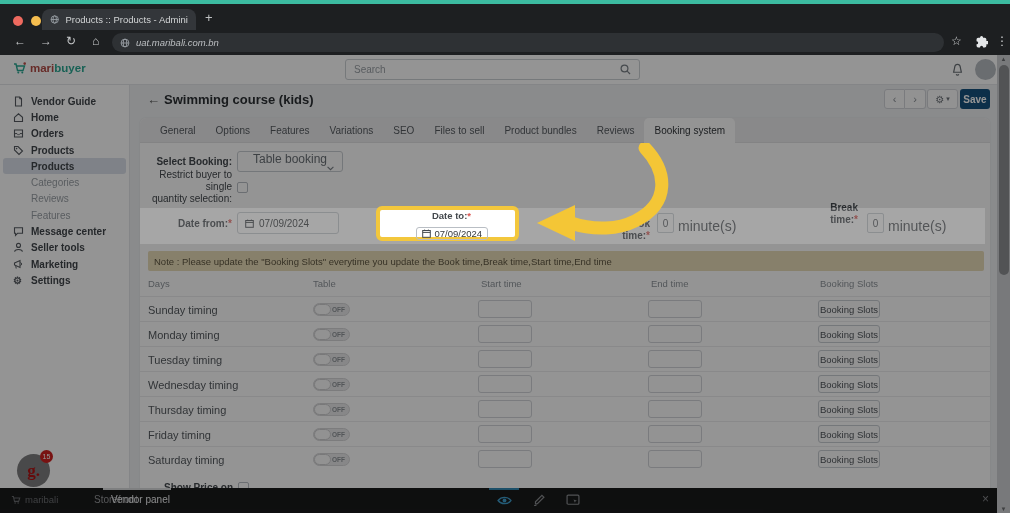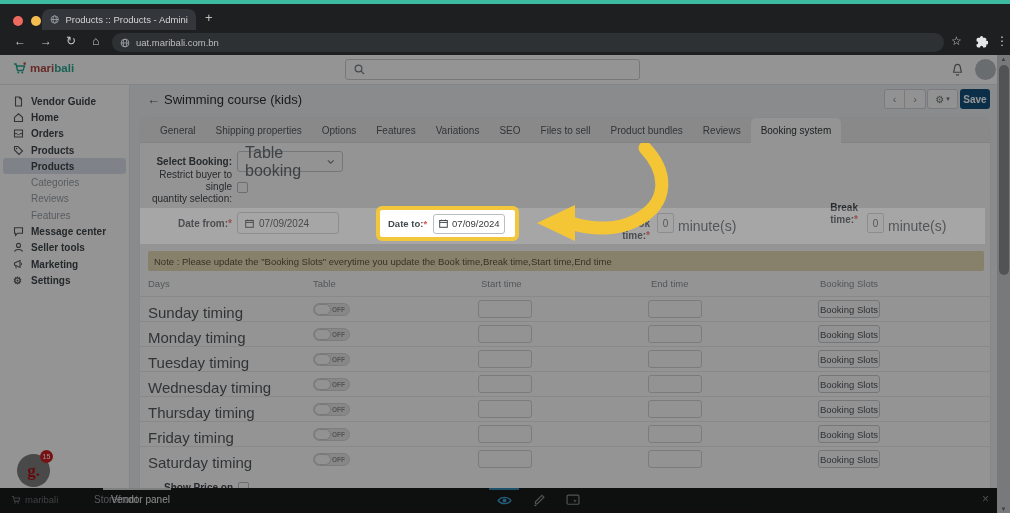--- a/index.html
+++ b/index.html
@@ -12,21 +12,21 @@
   
   .tabstrip { position: absolute; top: 4px; left: 0; right: 0; height: 26px; background: #1d1f21; }
   .lights { position: absolute; top: 12px; left: 13px; display: flex; gap: 8px; }
   .light { width: 10px; height: 10px; border-radius: 50%; }
   .light.red { background: #ee6a5f; } .light.yellow { background: #f5bd4f; } .light.green { background: #61c454; }
   .tab { position: absolute; left: 42px; top: 5px; width: 154px; height: 21px; background: #33363a; border-radius: 8px 8px 0 0; display: flex; align-items: center; padding: 0 8px; gap: 6px; }
   .tab-title { font-size: 9.5px; color: #d3d5d6; white-space: nowrap; overflow: hidden; }
   .newtab { position: absolute; left: 205px; top: 6px; color: #bfc1c3; font-size: 13px; }
   .urlstrip { position: absolute; top: 30px; left: 0; right: 0; height: 25px; background: #1d1f21; }
   .navg { position: absolute; top: 4px; color: #c6c8ca; font-size: 12px; }
-  .urlpill { position: absolute; left: 112px; top: 3px; width: 832px; height: 19px; background: #2e3134; border-radius: 10px; display: flex; align-items: center; padding: 0 8px; gap: 6px; }
+  .urlpill { position: absolute; left: 112px; top: 3px; width: 832px; height: 19px; background: #2e3134; border-radius: 10px; display: flex; align-items: center; padding: 0 8px; gap: 6px; font-style: italic; }
   .url-text { font-size: 9.5px; color: #bcbfc2; }
   .chrome-right { position: absolute; top: 4px; color: #cfd1d3; font-size: 12px; }
 
   
   .page { position: absolute; top: 55px; left: 0; right: 0; bottom: 0; background: #eef0f2; }
   .topbar { position: absolute; top: 0; left: 0; right: 0; height: 30px; background: #fff; border-bottom: 1px solid #e3e5e8; }
   .logo { position: absolute; left: 13px; top: 7px; display: flex; align-items: center; gap: 4px; font-size: 11.5px; font-weight: bold; }
   .brand-mari { color: #b24b45; } .brand-bali { color: #2aa893; }
   .search { position: absolute; left: 345px; top: 4px; width: 295px; height: 21px; border: 1px solid #ccd0d5; border-radius: 3px; background: #fff; display: flex; align-items: center; padding: 0 8px; }
   .search-ph { font-size: 10px; color: #9aa0a6; flex: 1; }
@@ -35,45 +35,45 @@
 
   .sidebar { position: absolute; top: 30px; left: 0; bottom: 25px; width: 130px; background: #fff; border-right: 1px solid #e3e5e8; padding-top: 8px; }
   .side-item { height: 16.3px; display: flex; align-items: center; gap: 7px; padding-left: 13px; font-size: 10px; font-weight: bold; color: #40454a; }
   .side-item .sicon { width: 11px; height: 11px; display: flex; }
   .side-item.sub { padding-left: 31px; }
   .side-item.sub.muted { color: #9aa0a6; font-weight: normal; }
   .side-item.sub.selected { background: #dbe1ea; border-radius: 3px; margin: 0 3px; padding-left: 28px; }
 
   .main { position: absolute; left: 130px; top: 30px; right: 13px; bottom: 25px; }
   .back { position: absolute; left: 17px; top: 7px; font-size: 13px; color: #555; }
-  .ptitle { position: absolute; left: 34px; top: 7px; font-size: 13px; font-weight: normal; color: #2b2f33; }
+  .ptitle { position: absolute; left: 34px; top: 7px; font-size: 13px; font-weight: bold; color: #2b2f33; }
   .navbtn { width: 21px; height: 20px; border: 1px solid #d2d5d9; background: #fbfbfc; color: #8a8f94; font-size: 11px; display: flex; align-items: center; justify-content: center; }
   .nav-pair { position: absolute; left: 754px; top: 4px; display: flex; }
   .nav-pair .navbtn:first-child { border-radius: 3px 0 0 3px; }
   .nav-pair .navbtn:last-child { border-radius: 0 3px 3px 0; border-left: none; }
   .gear-btn { position: absolute; left: 797px; top: 4px; width: 31px; height: 20px; border: 1px solid #d2d5d9; border-radius: 3px; background: #fbfbfc; color: #6d7277; font-size: 10px; display: flex; align-items: center; justify-content: center; gap: 2px; }
   .save-btn { position: absolute; left: 830px; top: 4px; width: 30px; height: 20px; border-radius: 3px; background: #15527f; color: #fff; font-size: 10px; font-weight: bold; display: flex; align-items: center; justify-content: center; }
 
   .card { position: absolute; left: 10px; top: 33px; width: 850px; height: 385px; background: #fff; border-radius: 6px; box-shadow: 0 0 2px rgba(0,0,0,.1); }
   .tabs-strip { position: absolute; top: 0; left: 0; right: 0; height: 25px; background: #ececee; border-radius: 6px 6px 0 0; border-bottom: 1px solid #e2e2e4; display: flex; align-items: center; padding-left: 10px; }
   .tab-item { font-size: 10px; color: #565b60; padding: 0 10px; height: 25px; display: flex; align-items: center; white-space: nowrap; }
   .tab-item.active { background: #fff; border-radius: 5px 5px 0 0; color: #33373b; }
 
   .lbl { position: absolute; font-size: 10px; font-weight: bold; color: #44494e; text-align: right; line-height: 12px; }
   .req { color: #d9534f; }
-  .select { position: absolute; left: 97px; top: 33px; width: 106px; height: 21px; border: 1px solid #c9cdd2; border-radius: 3px; background: #fdfdfd; display: flex; align-items: center; padding: 0 7px; font-size: 16px; color: #6a7076; }
+  .select { position: absolute; left: 97px; top: 33px; width: 106px; height: 21px; border: 1px solid #c9cdd2; border-radius: 3px; background: #fdfdfd; display: flex; align-items: center; padding: 0 7px; font-size: 12px; color: #6a7076; flex-direction: column; }
   .checkbox { position: absolute; width: 11px; height: 11px; border: 1px solid #b9bec4; border-radius: 2px; background: #fff; }
   .date-input { position: absolute; left: 97px; top: 94px; width: 102px; height: 22px; border: 1px solid #c9cdd2; border-radius: 3px; background: #fff; display: flex; align-items: center; gap: 5px; padding: 0 7px; font-size: 10px; color: #3c4043; }
   .mini-input { position: absolute; width: 17px; height: 20px; border: 1px solid #c9cdd2; border-radius: 2px; background: #fdfdfe; font-size: 10px; color: #55595e; display: flex; align-items: center; justify-content: center; }
   .suffix { position: absolute; font-size: 14px; color: #55595e; }
   .note { position: absolute; left: 8px; top: 133px; width: 836px; height: 20px; background: #e9dcb8; border-radius: 2px; font-size: 9.5px; color: #5f5742; display: flex; align-items: center; padding-left: 6px; }
   .th { position: absolute; top: 160px; font-size: 9.5px; color: #8f959b; }
   .trows { position: absolute; top: 178px; left: 0; right: 0; }
   .trow { height: 25px; border-top: 1px solid #ededee; position: relative; }
-  .day { position: absolute; left: 8px; top: 7px; font-size: 15px; color: #555a5f; }
+  .day { position: absolute; left: 8px; top: 7px; font-size: 11px; color: #555a5f; }
   .toggle { position: absolute; left: 173px; top: 6px; width: 37px; height: 13px; background: #e9e9ea; border: 1px solid #d6d6d8; border-radius: 7px; }
   .knob { position: absolute; left: 0; top: 0; width: 17px; height: 11px; background: #fcfcfc; border: 1px solid #cfcfd1; border-radius: 6px; }
   .offtxt { position: absolute; right: 4px; top: 2px; font-size: 6.5px; font-weight: bold; color: #8f9499; }
   .tinput { position: absolute; left: 338px; top: 3px; width: 54px; height: 18px; border: 1px solid #d2d5d9; border-radius: 3px; background: #fdfdfe; }
   .tinput.end { left: 508px; }
   .slots-btn { position: absolute; left: 678px; top: 3px; width: 62px; height: 18px; border: 1px solid #c9cdd2; border-radius: 3px; background: #fbfbfc; font-size: 9.5px; color: #51565b; display: flex; align-items: center; justify-content: center; }
 
   
   .bottom-bar { position: absolute; left: 0; right: 13px; bottom: 0; height: 25px; background: #191a1b; z-index: 10; }
   .bb-brand { position: absolute; left: 11px; top: 6px; display: flex; align-items: center; gap: 4px; font-size: 9.5px; color: #808488; opacity: .8; }
@@ -90,21 +90,21 @@
   .sb-arrow { position: absolute; left: 0; width: 13px; text-align: center; font-size: 6px; color: #6b6d70; }
 
   
   .chat { position: absolute; left: 17px; top: 399px; width: 33px; height: 33px; border-radius: 50%; background: #7e7e80; z-index: 12; display: flex; align-items: center; justify-content: center; }
   .chat-g { font-size: 17px; font-weight: bold; color: #b01414; font-family: "Liberation Serif", serif; }
   .chat-badge { position: absolute; right: -3px; top: -4px; width: 13px; height: 13px; border-radius: 50%; background: #cf2020; color: #fff; font-size: 7px; display: flex; align-items: center; justify-content: center; }
 
   
   .dim { position: absolute; inset: 0; background: rgba(0,0,0,0.42); z-index: 50; }
   .row-glow { position: absolute; left: 140px; top: 153px; width: 845px; height: 36px; background: rgba(255,255,255,0.17); z-index: 55; }
-  .spotlight { position: absolute; left: 376px; top: 151px; width: 143px; height: 35px; background: #fff; border: 4px solid #f3c73c; border-radius: 6px; z-index: 60; display: flex; align-items: center; gap: 6px; padding-left: 8px; }
+  .spotlight { position: absolute; left: 376px; top: 151px; width: 143px; height: 35px; background: #fff; border: 4px solid #f3c73c; border-radius: 6px; z-index: 60; display: flex; align-items: center; gap: 6px; padding-left: 8px; flex-direction: column; }
   .sp-label { font-size: 9.5px; font-weight: bold; color: #44494e; white-space: nowrap; }
   .sp-input { width: 72px; height: 20px; border: 1px solid #b9bec4; border-radius: 3px; display: flex; align-items: center; gap: 4px; padding-left: 5px; font-size: 9.5px; color: #36393c; }
   .arrow { position: absolute; left: 533px; top: 88px; z-index: 60; }
 </style>
 </head>
 <body>
 
 <div class="screen">
   <div class="teal"></div>
 
@@ -148,23 +148,24 @@
   <div class="page">
 
     <div class="topbar">
       <div class="logo">
         <svg width="13" height="12" viewBox="0 0 13 12">
             <path d="M1 2h2l1.5 6.5H10L11.5 4H3.7" fill="none" stroke="#2aa893" stroke-width="1.4"></path>
             <circle cx="5.3" cy="10.6" r="1" fill="#2aa893"></circle>
             <circle cx="9.3" cy="10.6" r="1" fill="#2aa893"></circle>
             <circle cx="11.7" cy="1.6" r="1.3" fill="#c0504a"></circle>
           </svg>
-        <span><span class="brand-mari">mari</span><span class="brand-bali">bali</span></span>
+        <span><span class="brand-mari">mari</span><span class="brand-bali">buyer</span></span>
       </div>
       <div class="search">
+        <span class="search-ph">Search</span>
         <svg width="11" height="11" viewBox="0 0 11 11">
             <circle cx="4.5" cy="4.5" r="3.4" fill="none" stroke="#7a8087" stroke-width="1.2"></circle>
             <line x1="7.2" y1="7.2" x2="10" y2="10" stroke="#7a8087" stroke-width="1.2"></line>
           </svg>
       </div>
       <svg class="bell" width="13" height="14" viewBox="0 0 12 13">
           <path d="M6 1.2C4 1.2 3.4 2.8 3.3 4.6L2.4 8.6h7.2L8.7 4.6C8.6 2.8 8 1.2 6 1.2z" fill="none" stroke="#6a7076" stroke-width="1.1"></path>
           <path d="M4.8 10.4a1.3 1.3 0 0 0 2.4 0" fill="none" stroke="#6a7076" stroke-width="1.1"></path>
         </svg>
       <div class="avatar"></div>
@@ -259,21 +260,20 @@
       </div>
       <div class="gear-btn">
         <span>⚙</span>
         <span style="font-size:7px">▾</span>
       </div>
       <div class="save-btn">Save</div>
 
       <div class="card">
         <div class="tabs-strip">
           <div class="tab-item">General</div>
-          <div class="tab-item">Shipping properties</div>
           <div class="tab-item">Options</div>
           <div class="tab-item">Features</div>
           <div class="tab-item">Variations</div>
           <div class="tab-item">SEO</div>
           <div class="tab-item">Files to sell</div>
           <div class="tab-item">Product bundles</div>
           <div class="tab-item">Reviews</div>
           <div class="tab-item active">Booking system</div>
         </div>
 

